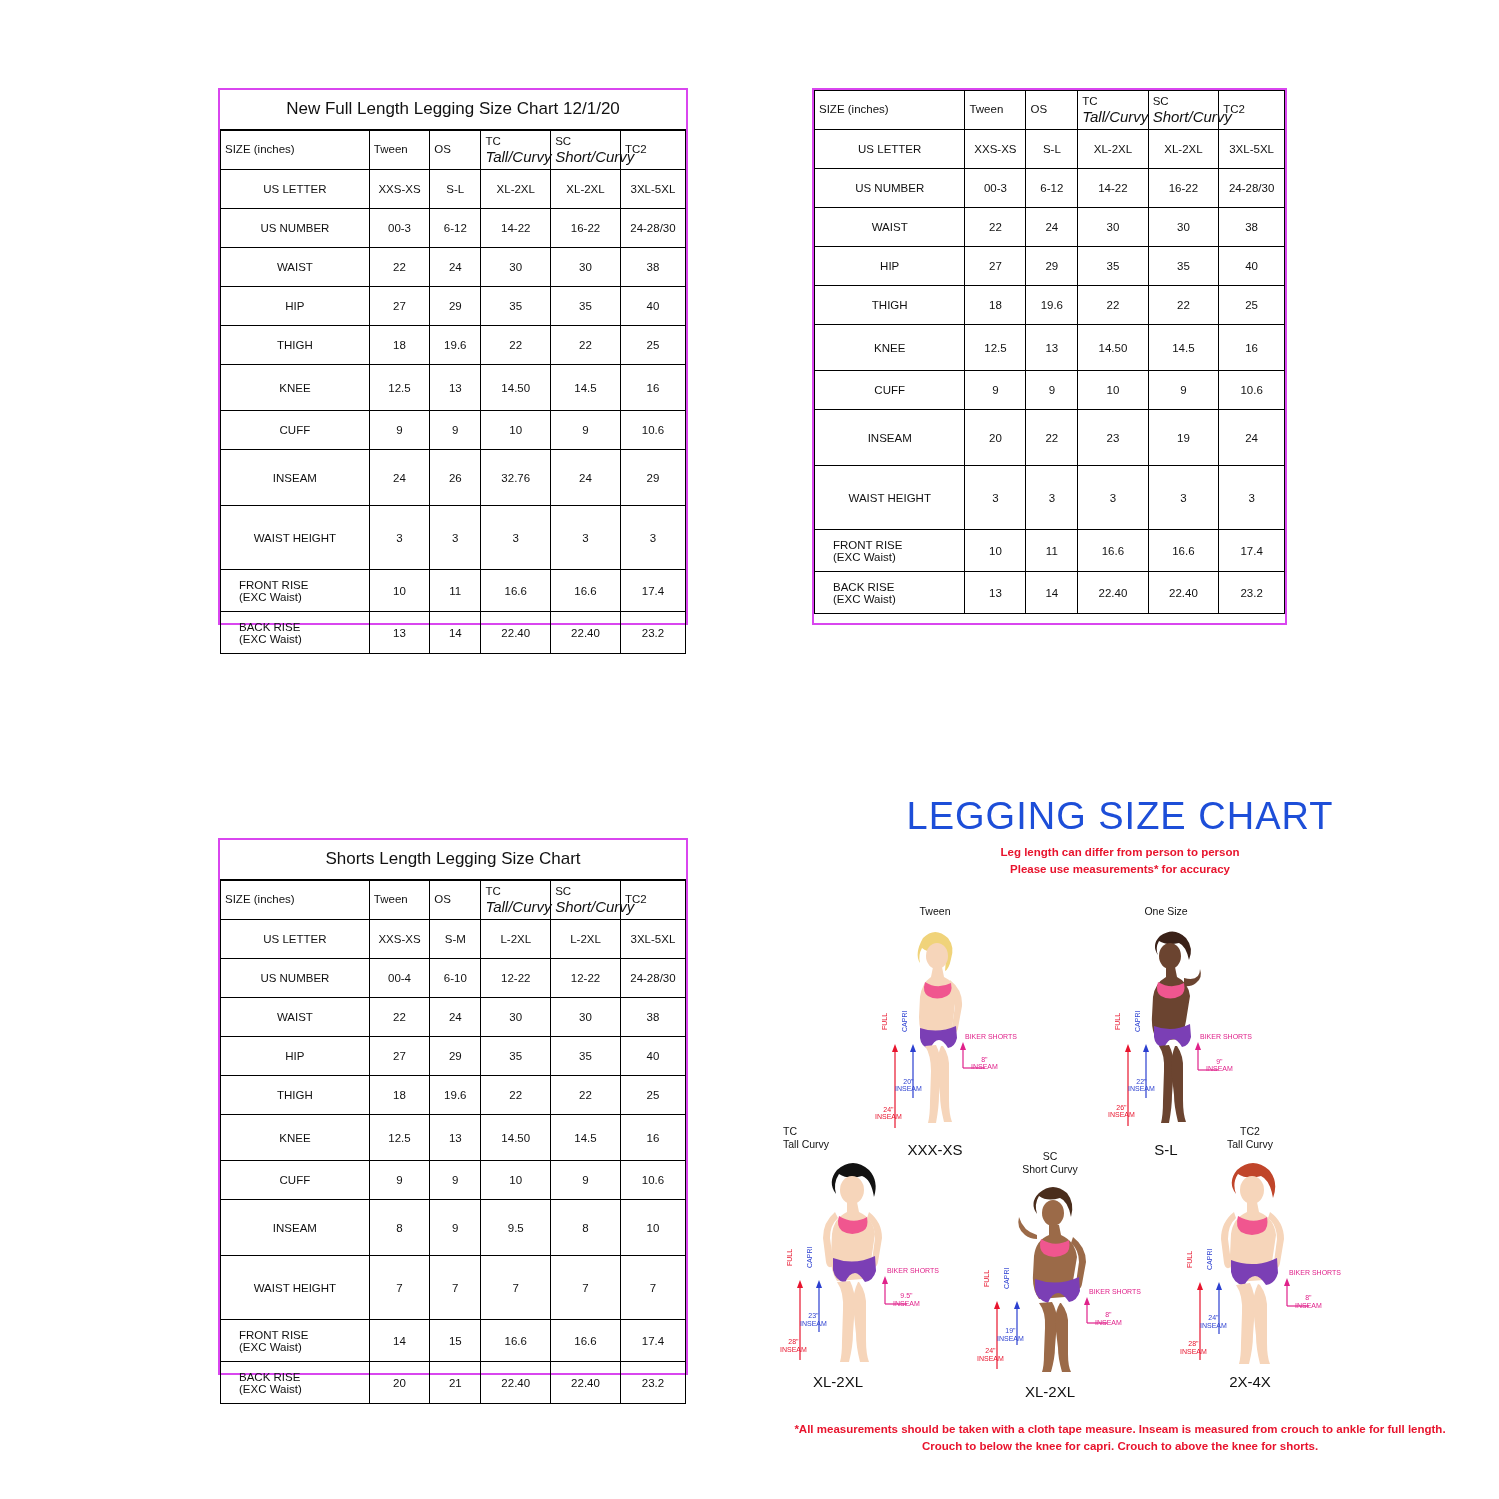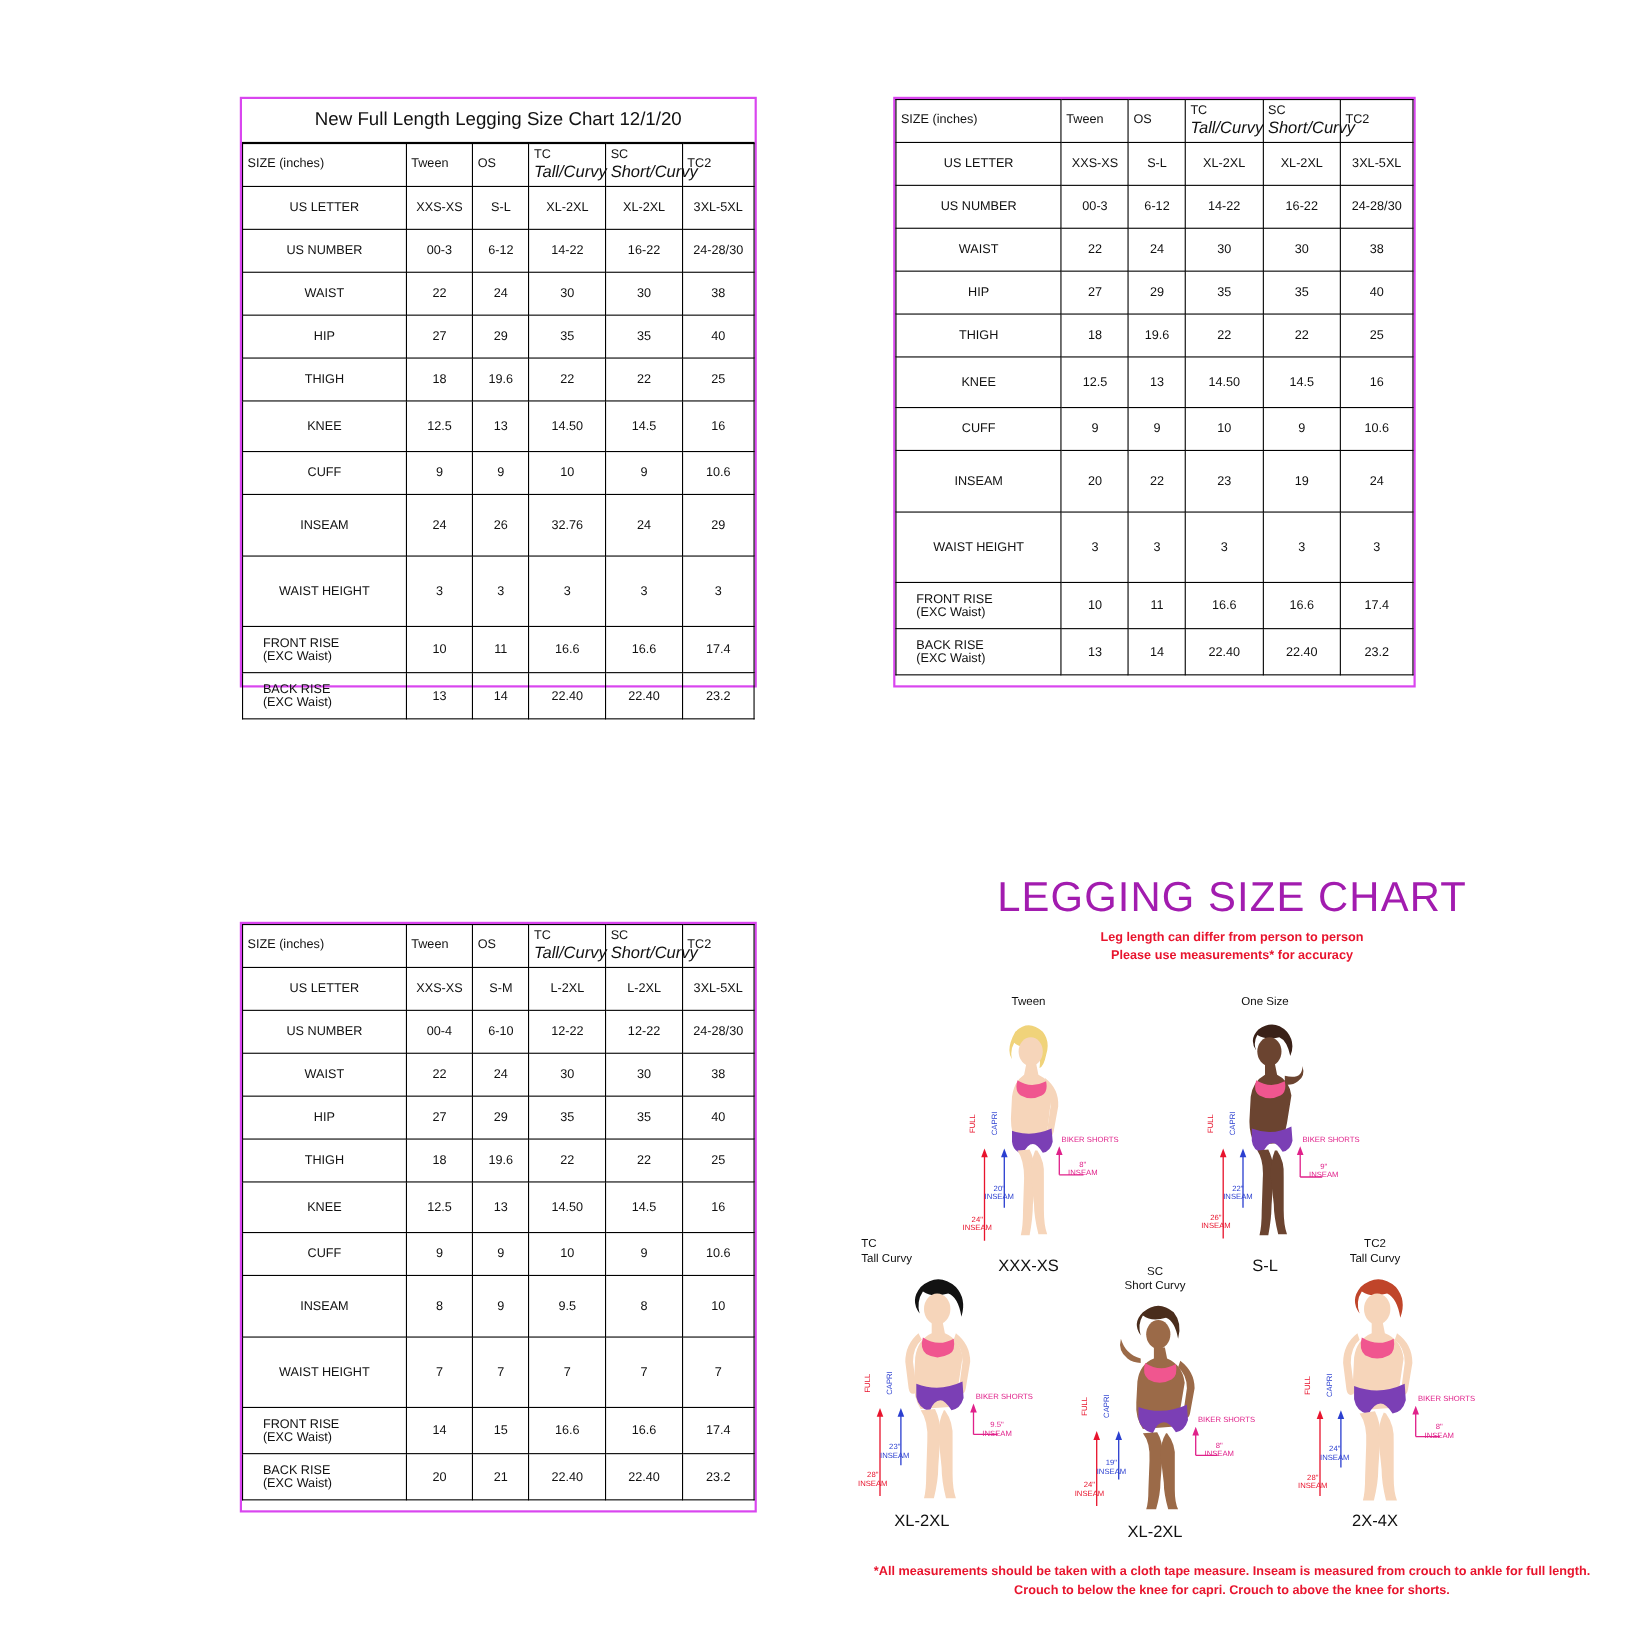--- a/index.html
+++ b/index.html
@@ -36,21 +36,21 @@
   .vb{vertical-align:bottom;}
   .vm{vertical-align:middle;}
 
   
   #poster{position:absolute;left:770px;top:795px;width:700px;height:660px;}
   #poster .poster-title{
     text-align:center;
     font-size:38px;
     letter-spacing:1px;
     font-family:"Liberation Sans", sans-serif;
-    color:#a21caf;
+    color:#1d4ed8;
     margin:0 0 6px 0;
   }
   #poster .poster-sub{
     text-align:center;
     color:#e8142d;
     font-size:11.5px;
     line-height:1.45;
     margin-bottom:10px;
     font-weight:600;
   }
@@ -299,20 +299,21 @@
         <td class="val vb">14</td>
         <td class="val vb">22.40</td>
         <td class="val vb">22.40</td>
         <td class="val vb">23.2</td>
       </tr>
     </tbody>
   </table>
 </div>
 
 <div class="chart-box" id="box-shorts" style="left:218px;top:838px;width:470px;height:537px;">
+  <div class="chart-title">Shorts Length Legging Size Chart</div>
   <table class="size-table">
     <colgroup>
         <col style="width:32%">
         <col style="width:13%">
         <col style="width:11%">
         <col style="width:15%">
         <col style="width:15%">
         <col style="width:14%">
       </colgroup>
     <tbody>
@@ -457,21 +458,21 @@
       <div class="meas red" style="left:30px;top:186px;white-space:pre-line;">24"
 INSEAM</div>
       <div class="meas blue" style="left:50px;top:158px;white-space:pre-line;">20"
 INSEAM</div>
       <div class="meas pink" style="left:126px;top:136px;white-space:pre-line;">8"
 INSEAM</div>
     </div>
     <div class="fig-bottom-label">XXX-XS</div>
   </div>
 
-  <div class="figure" style="left:290px;top:110px;width:180px;">
+  <div class="figure" style="left:306px;top:110px;width:180px;">
     <div class="fig-top-label" style="white-space:pre-line;">One Size</div>
     <div class="fig-art">
       <svg width="180" height="215" viewBox="0 0 180 215">
         <path d="M84 16 q14 -10 26 2 q8 10 3 22 q-3 -14 -10 -17 q-12 3 -20 -2 q-4 7 -1 14 q-7 -10 2 -19z" fill="#3a2118"></path>
         <ellipse cx="94" cy="36" rx="11" ry="13" fill="#6b4430"></ellipse>
         <path d="M90 47 l9 0 l2 10 q11 5 13 19 l-4 25 q-2 12 -7 18 l-22 2 q-6 -11 -5 -25 l1 -19 q2 -14 13 -20z" fill="#6b4430"></path>
         <path d="M108 58 q16 4 16 -9 q3 9 -4 14 q-5 4 -12 3z" fill="#6b4430"></path>
         <path d="M82 62 q13 8 26 1 q2 10 -4 13 q-10 5 -19 0 q-6 -4 -3 -14z" fill="#f0568f"></path>
         <path d="M78 106 q18 7 36 -2 l1 13 q-2 9 -9 10 q-5 -8 -9 -8 q-5 0 -9 9 q-9 -2 -10 -11z" fill="#7b3fb5"></path>
         <path d="M83 126 q6 9 5 25 l-1 30 q0 14 -2 22 l8 0 q3 -16 3 -28 l2 -28 q0 -12 -5 -22z" fill="#6b4430"></path>

